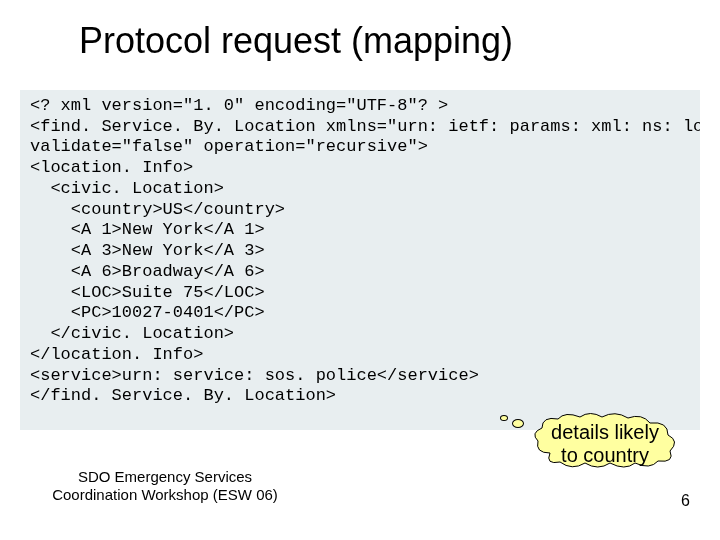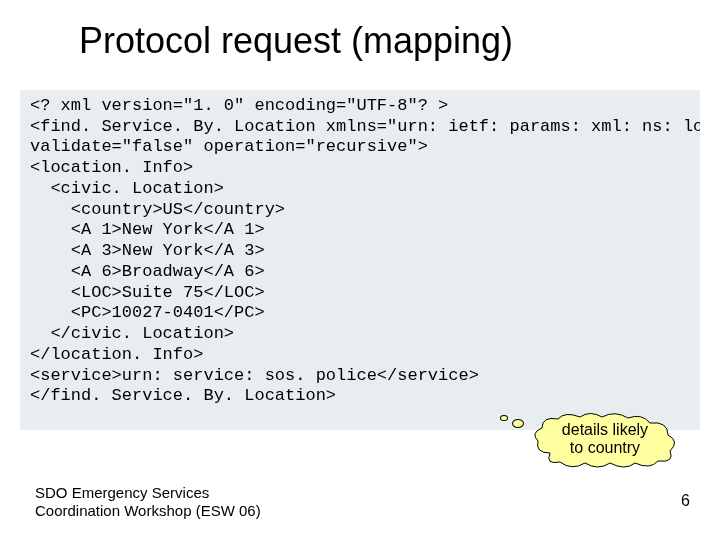--- a/index.html
+++ b/index.html
@@ -82,32 +82,32 @@
     width: 150px;
     height: 55px;
   }
   .cloud svg { display: block; }
   .cloud-text {
     position: absolute;
     left: 0;
     top: 8px;
     width: 150px;
     text-align: center;
-    font-size: 16px;
+    font-size: 20px;
     color: #000;
     line-height: 1.15;
   }
   .footer-left {
     position: absolute;
     left: 35px;
-    bottom: 20px;
+    bottom: 36px;
     width: 260px;
     font-size: 15px;
     color: #000;
-    text-align: left;
+    text-align: center;
     line-height: 1.2;
   }
   .footer-right {
     position: absolute;
     right: 30px;
     bottom: 30px;
     font-size: 16px;
     color: #000;
   }
 </style>

